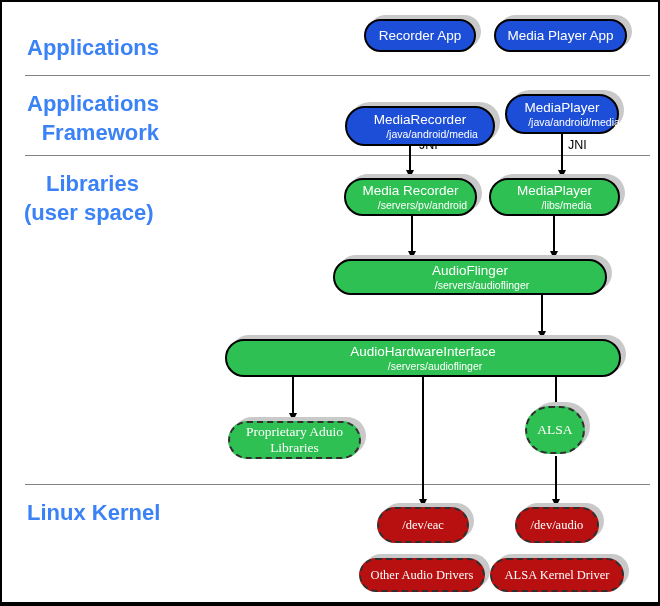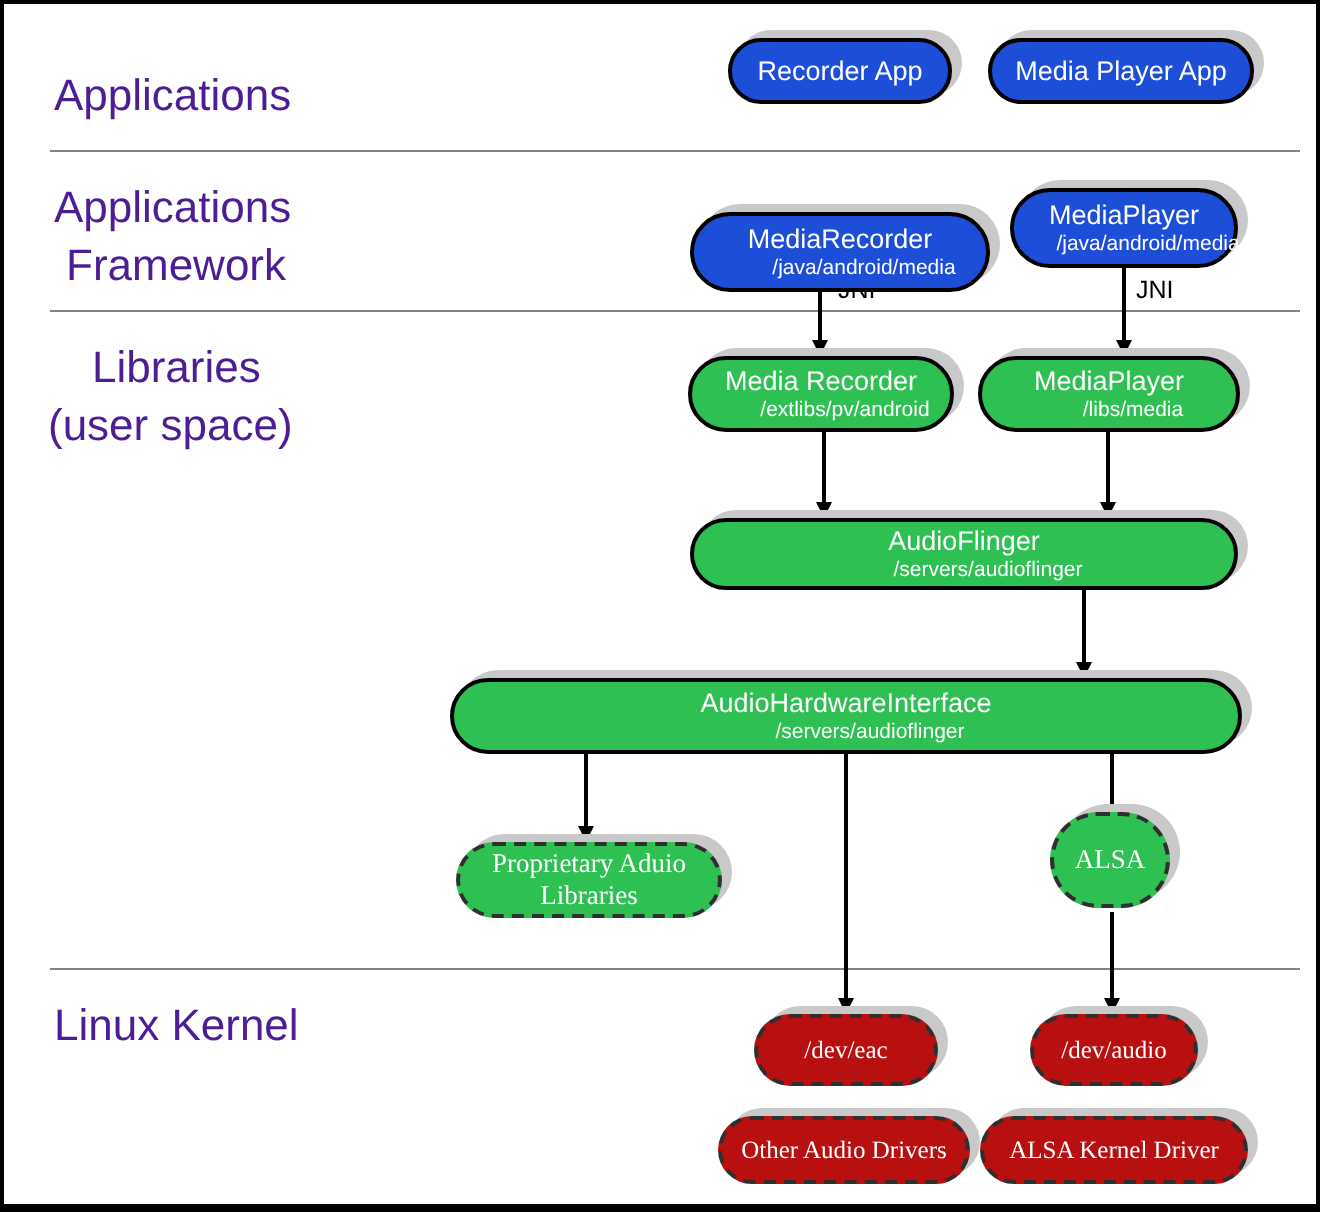--- a/index.html
+++ b/index.html
@@ -13,24 +13,25 @@
     font-family:"Liberation Sans", sans-serif;
     overflow:hidden;
   }
   .divider {
     position:absolute;
     left:23px; width:625px; height:1px;
     background:#828282;
   }
   .layer-label {
     position:absolute;
-    color:#4c1d95;
+    color:#3b82f6;
     font-size:22px;
     line-height:29px;
     white-space:nowrap;
+    font-weight:bold;
   }
   .node {
     position:absolute;
     box-sizing:border-box;
     border:2px solid #000;
     border-radius:999px;
     color:#fff;
     display:flex;
     flex-direction:column;
     align-items:center;
@@ -71,21 +72,21 @@
 <div class="canvas">
 
   <div class="divider" style="top:73px;"></div>
   <div class="divider" style="top:153px;"></div>
   <div class="divider" style="top:482px;"></div>
 
   <div class="layer-label" style="left:25px; top:31px;">Applications</div>
 
   <div class="layer-label" style="left:25px; top:87px;">
     <div>Applications</div>
-    <div style="padding-left:6px;">Framework</div>
+    <div style="padding-left:6px;text-align:right;">Framework</div>
   </div>
 
   <div class="layer-label" style="left:22px; top:167px;">
     <div style="padding-left:22px;">Libraries</div>
     <div>(user space)</div>
   </div>
 
   <div class="layer-label" style="left:25px; top:496px;">Linux Kernel</div>
 
   <div class="vline" style="left:407px; top:131px; height:37px;"></div>
@@ -130,29 +131,29 @@
     <div class="path">/java/android/media</div>
   </div>
 
   <div class="node blue" style="left:503px; top:92px; width:114px; height:40px;">
     <div class="title">MediaPlayer</div>
     <div class="path">/java/android/media</div>
   </div>
 
   <div class="node green" style="left:342px; top:176px; width:133px; height:38px;">
     <div class="title">Media Recorder</div>
-    <div class="path">/extlibs/pv/android</div>
+    <div class="path">/servers/pv/android</div>
   </div>
 
   <div class="node green" style="left:487px; top:176px; width:131px; height:38px;">
     <div class="title">MediaPlayer</div>
     <div class="path">/libs/media</div>
   </div>
 
-  <div class="node green" style="left:343px; top:257px; width:274px; height:36px;">
+  <div class="node green" style="left:331px; top:257px; width:274px; height:36px;">
     <div class="title">AudioFlinger</div>
     <div class="path">/servers/audioflinger</div>
   </div>
 
   <div class="node green" style="left:223px; top:337px; width:396px; height:38px;">
     <div class="title">AudioHardwareInterface</div>
     <div class="path">/servers/audioflinger</div>
   </div>
 
   <div class="node green dashed" style="left:226px; top:419px; width:133px; height:38px;">

